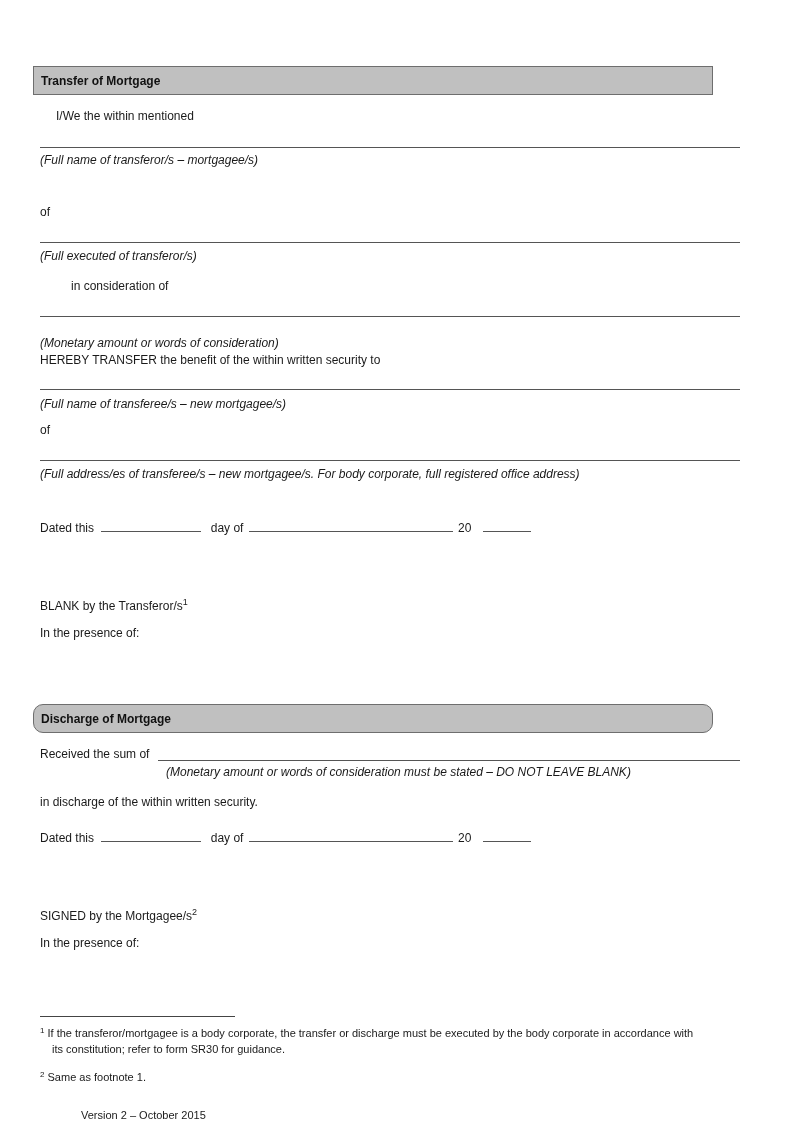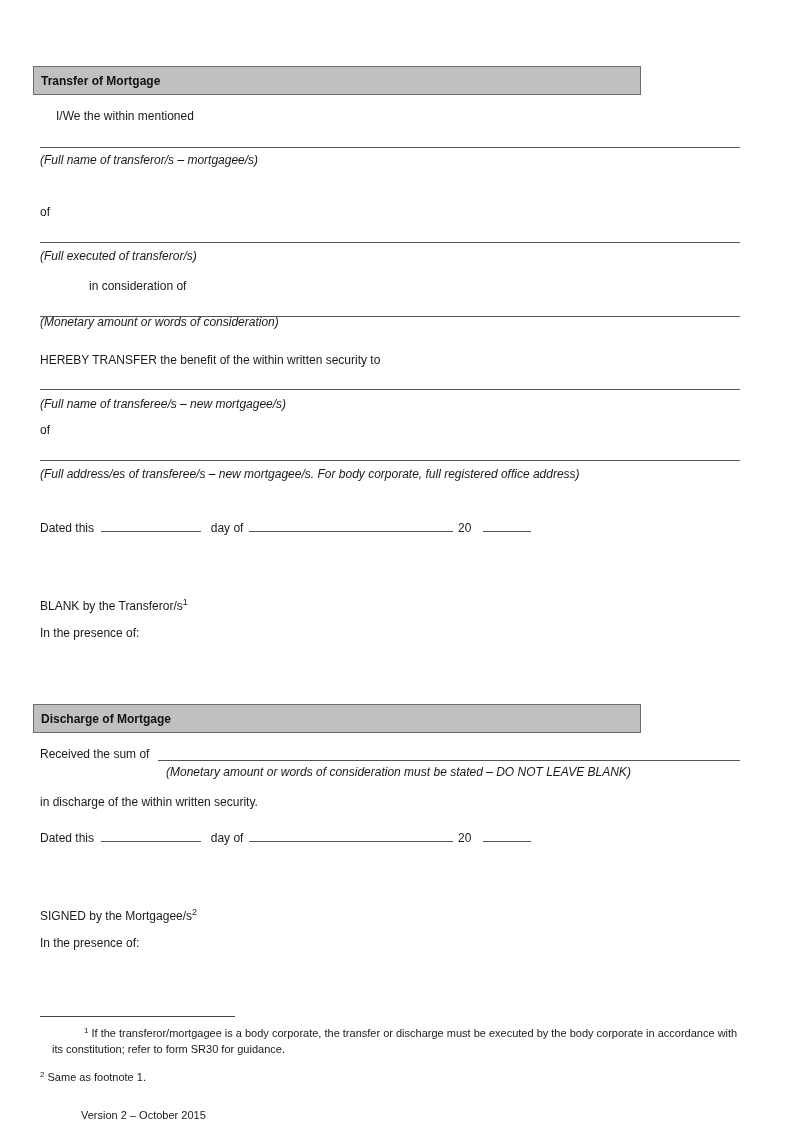--- a/index.html
+++ b/index.html
@@ -13,21 +13,21 @@
       position: relative;
       overflow: hidden;
       font-family: "Liberation Sans", sans-serif;
       color: #1a1a1a;
       font-size: 12px;
     }
     .abs { position: absolute; white-space: nowrap; }
     .section-header {
       position: absolute;
       left: 33px;
-      width: 608px;
+      width: 680px;
       height: 29px;
       background: #c0c0c0;
       border: 1px solid #6e6e6e;
       box-sizing: border-box;
     }
     .section-header .title {
       position: absolute;
       left: 7px;
       top: 7px;
       font-weight: bold;
@@ -82,25 +82,25 @@
 <div class="fill-line" style="left:40px; top:147px; width:700px;"></div>
 <input class="blank" style="left: 40px; top: 133px; width: 700px;" type="text">
 <span class="abs text italic" style="left:40px; top:153px;">(Full name of transferor/s – mortgagee/s)</span>
 
 <span class="abs text" style="left:40px; top:205px;">of</span>
 
 <div class="fill-line" style="left:40px; top:242px; width:700px;"></div>
 <input class="blank" style="left: 40px; top: 228px; width: 700px;" type="text">
 <span class="abs text italic" style="left:40px; top:249px;">(Full executed of transferor/s)</span>
 
-<span class="abs text" style="left:52px; top:279px;padding-left:37px;">in consideration of</span>
+<span class="abs text" style="left:34px; top:279px;padding-left:37px;">in consideration of</span>
 
 <div class="fill-line" style="left:40px; top:316px; width:700px;"></div>
 <input class="blank" style="left: 40px; top: 302px; width: 700px;" type="text">
-<span class="abs text italic" style="left:40px; top:315px;text-align:center;">(Monetary amount or words of consideration)</span>
+<span class="abs text italic" style="left:40px; top:336px;text-align:center;">(Monetary amount or words of consideration)</span>
 
 <span class="abs text" style="left:40px; top:353px;">HEREBY TRANSFER the benefit of the within written security to</span>
 
 <div class="fill-line" style="left:40px; top:389px; width:700px;"></div>
 <input class="blank" style="left: 40px; top: 375px; width: 700px;" type="text">
 <span class="abs text italic" style="left:40px; top:397px;">(Full name of transferee/s – new mortgagee/s)</span>
 
 <span class="abs text" style="left:40px; top:423px;">of</span>
 
 <div class="fill-line" style="left:40px; top:460px; width:700px;"></div>
@@ -115,21 +115,21 @@
   <span style="margin-left:2px;">20</span>
   <span class="short-line" style="width:48px; margin-left:8px;"></span>
 </div>
 
 <div class="abs text" style="left:40px; top:599px;">
   <span>BLANK by the Transferor/s</span><sup>1</sup>
 </div>
 
 <span class="abs text" style="left:40px; top:626px;">In the presence of:</span>
 
-<div class="section-header" style="top:704px;">
+<div class="section-header" style="top:704px;border-radius:10px;">
   <span class="title">Discharge of Mortgage</span>
 </div>
 
 <span class="abs text" style="left:40px; top:747px;">Received the sum of</span>
 <div class="fill-line" style="left:158px; top:760px; width:582px;"></div>
 <input class="blank" style="left: 158px; top: 746px; width: 582px;" type="text">
 <span class="abs text italic" style="left:166px; top:765px;">(Monetary amount or words of consideration must be stated – DO NOT LEAVE BLANK)</span>
 
 <span class="abs text" style="left:40px; top:795px;">in discharge of the within written security.</span>
 
@@ -143,21 +143,21 @@
 </div>
 
 <div class="abs text" style="left:40px; top:909px;">
   <span>SIGNED by the Mortgagee/s</span><sup>2</sup>
 </div>
 
 <span class="abs text" style="left:40px; top:936px;">In the presence of:</span>
 
 <div class="footnote-rule"></div>
 
-<div class="abs footnote" style="left:40px; top:1027px;margin-left:44px;">
+<div class="abs footnote" style="left:40px; top:1027px;">
   <sup>1</sup>
   <span>If the transferor/mortgagee is a body corporate, the transfer or discharge must be executed by the body corporate in accordance with</span>
 </div>
 <span class="abs footnote" style="left:52px; top:1043px;">its constitution; refer to form SR30 for guidance.</span>
 
 <div class="abs footnote" style="left:40px; top:1071px;text-align:center;">
   <sup>2</sup>
   <span>Same as footnote 1.</span>
 </div>
 

